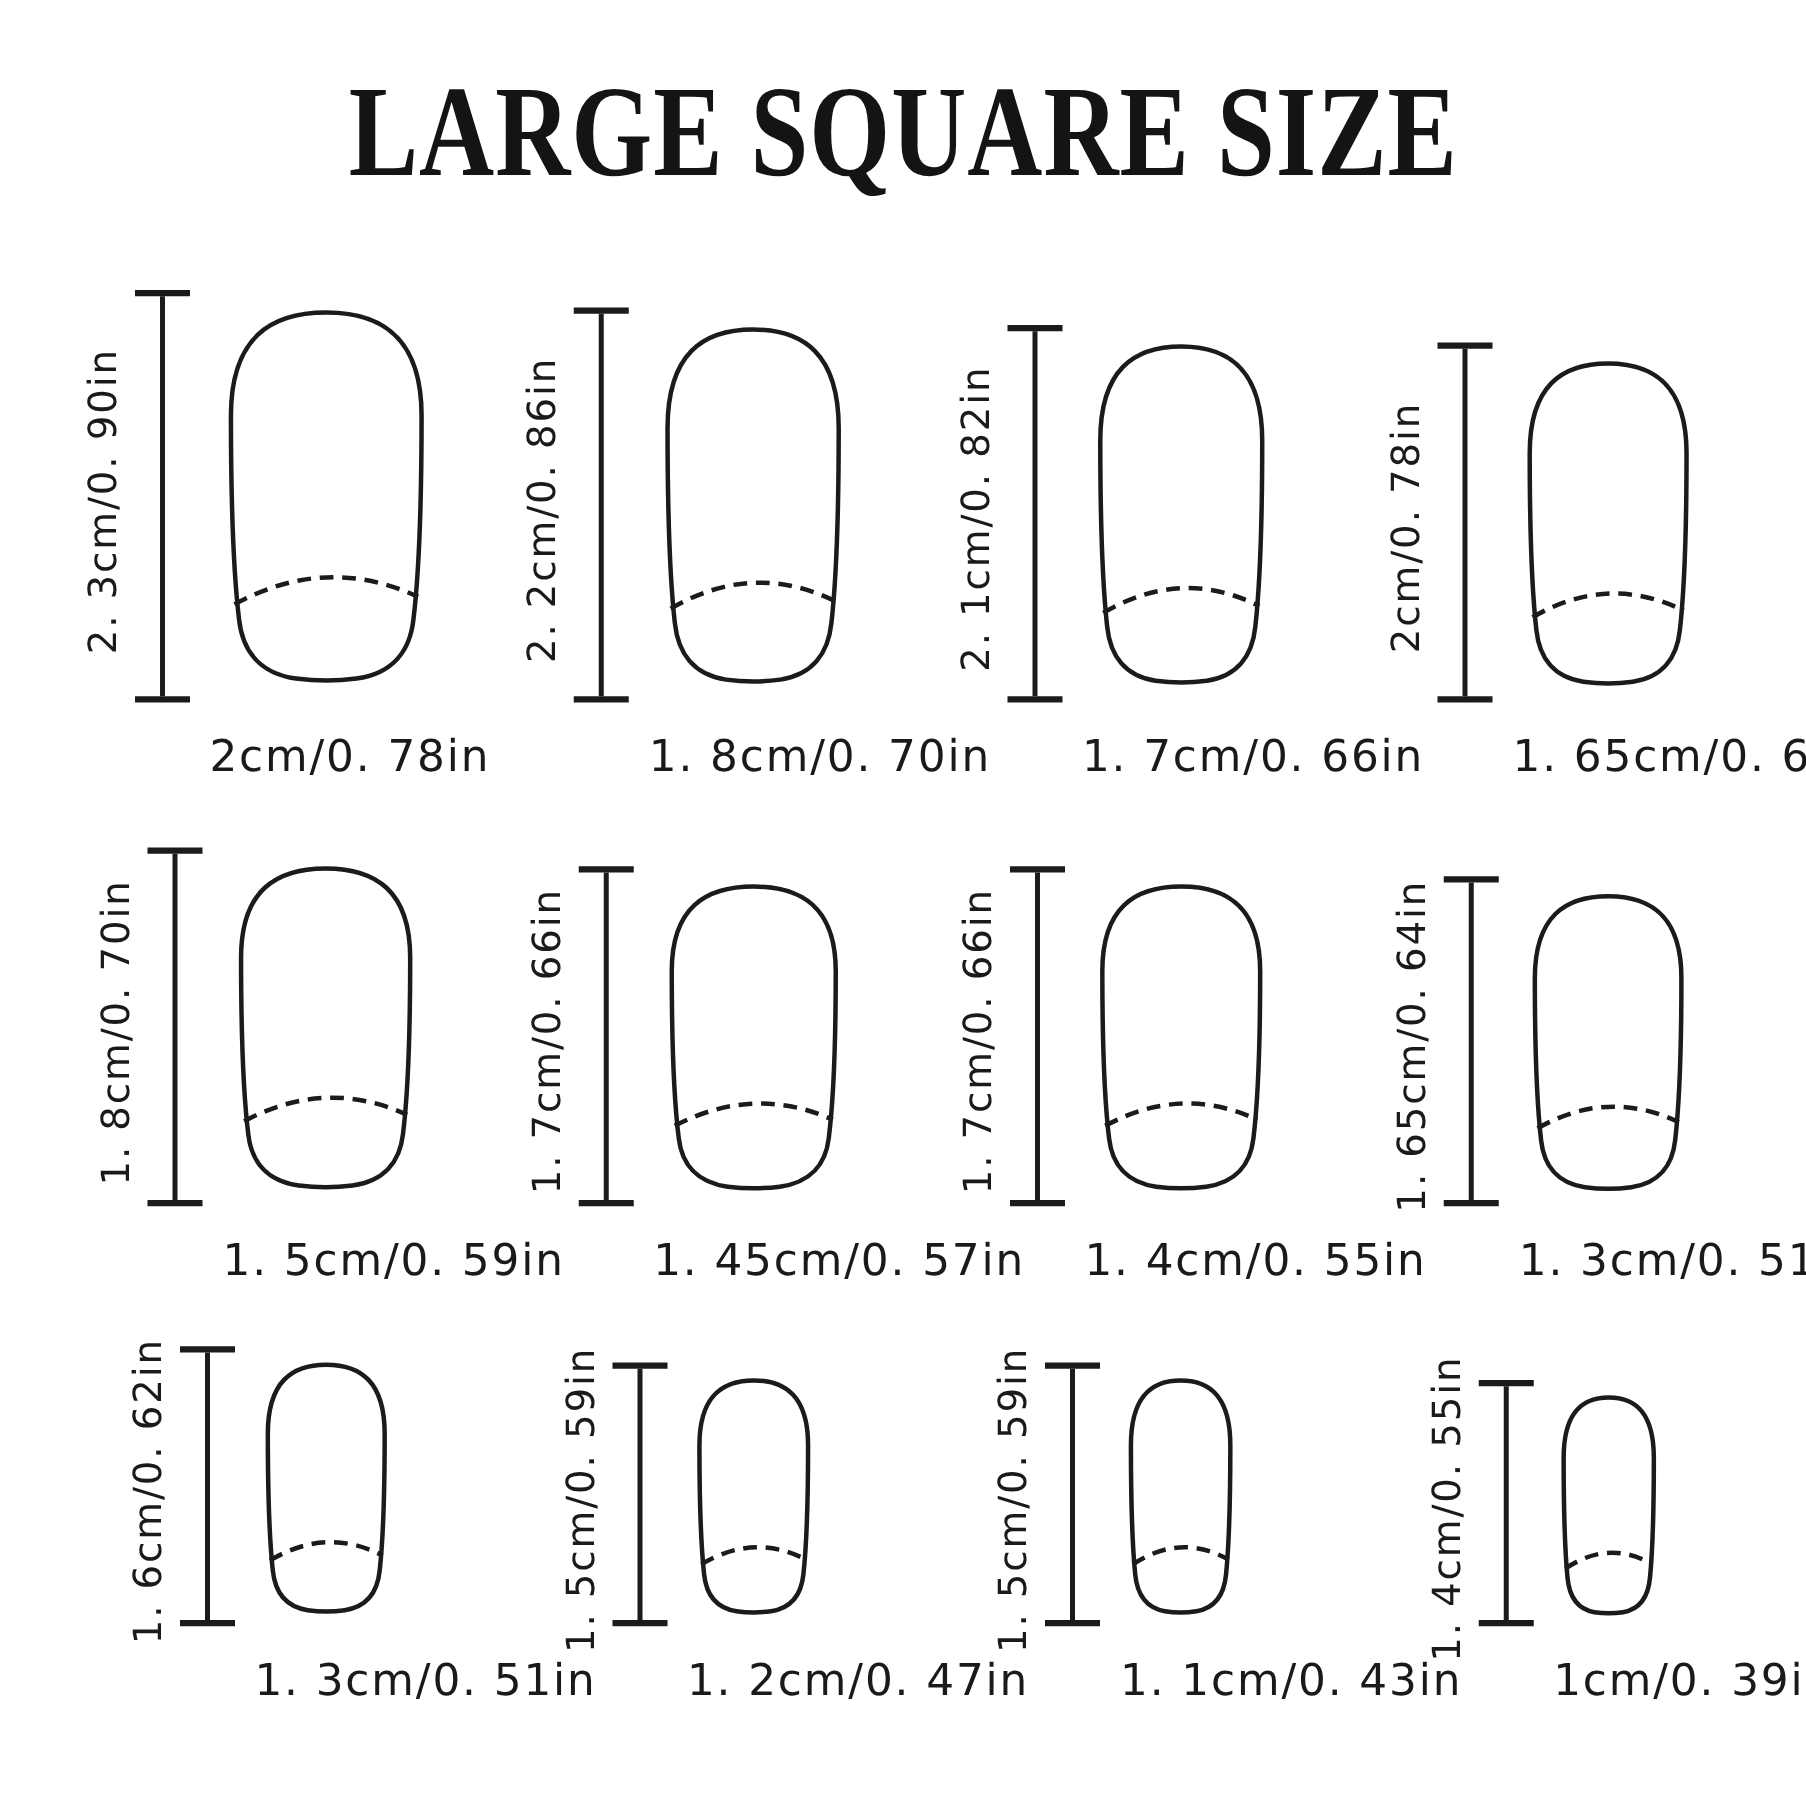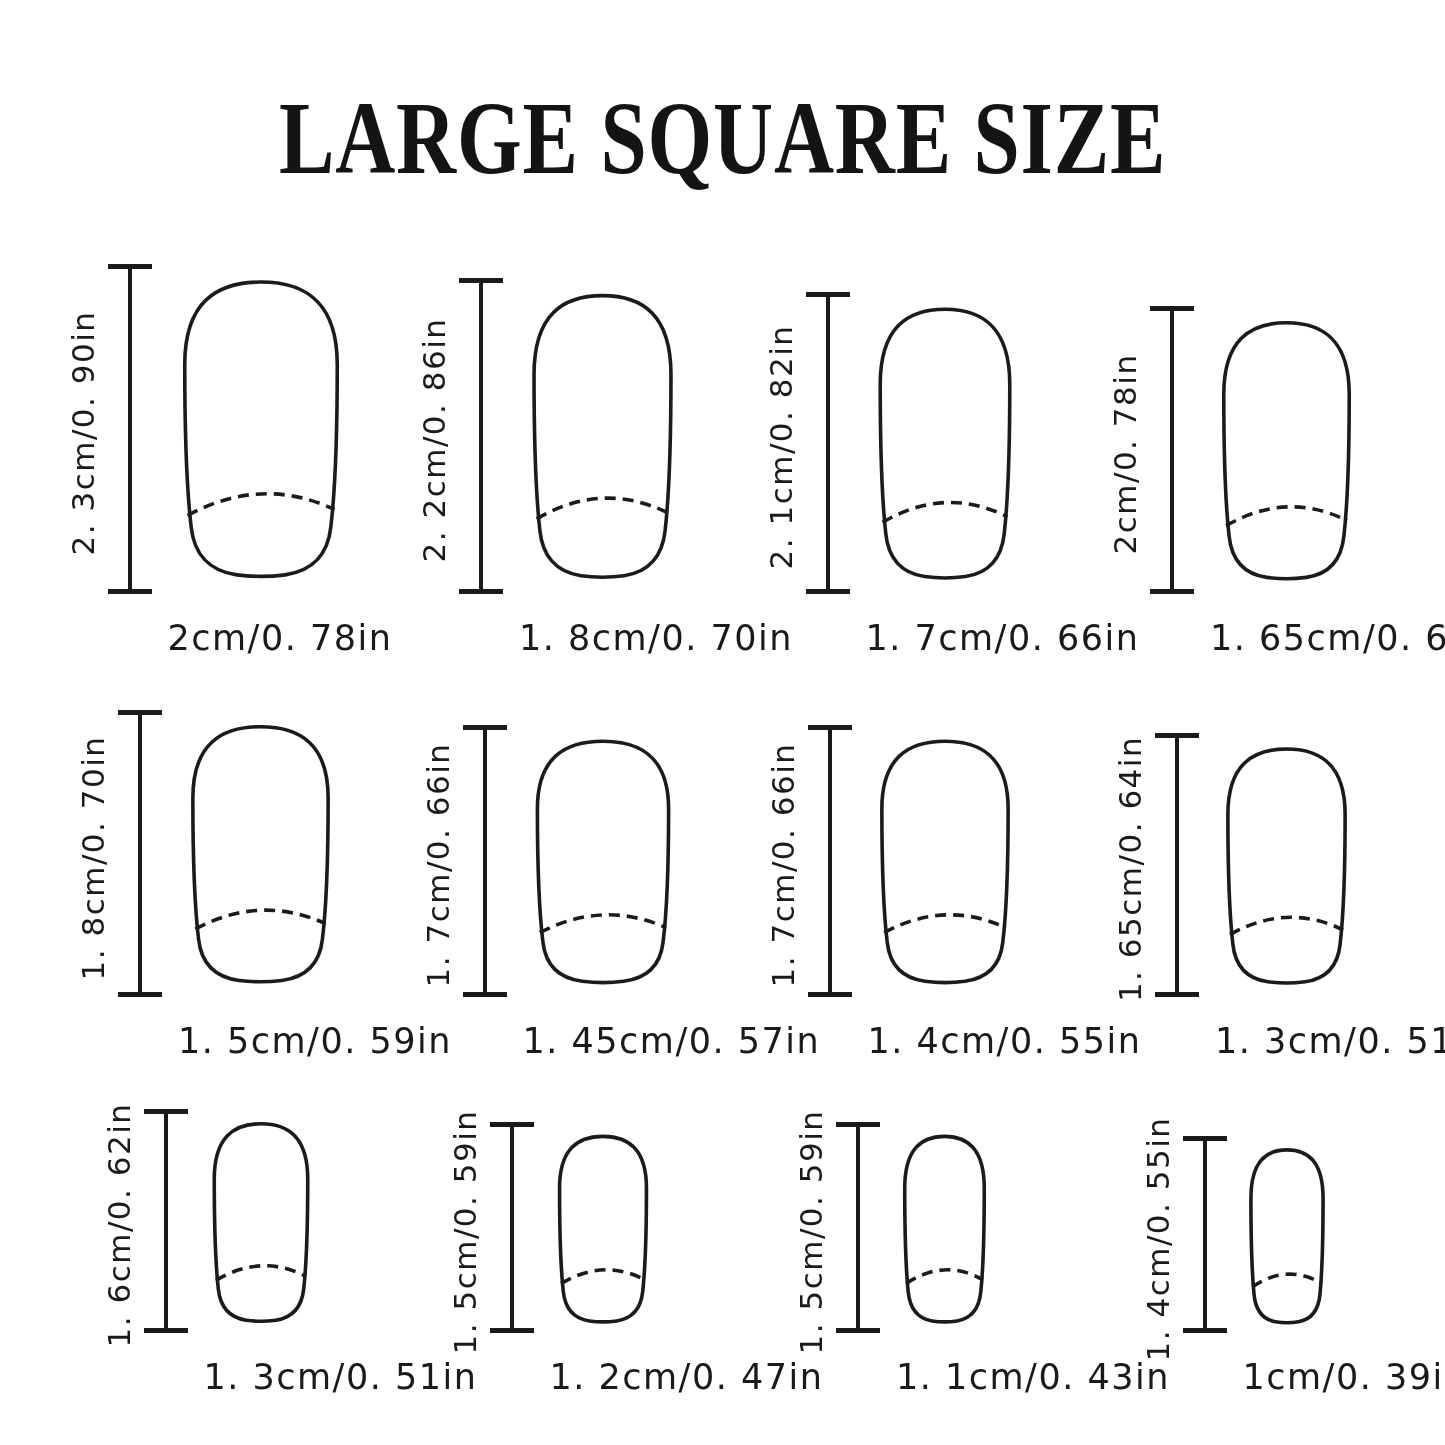--- a/index.html
+++ b/index.html
@@ -8,21 +8,21 @@
     background: #ffffff;
     width: 1445px;
     height: 1445px;
     overflow: hidden;
     font-family: "DejaVu Sans", "Liberation Sans", sans-serif;
     color: #161616;
   }
   .page { width: 1445px; height: 1445px; position: relative; }
 
   .title-wrap {
-    padding-top: 86px;
+    padding-top: 54px;
     text-align: center;
     height: 110px;
   }
   .title-wrap span {
     display: inline-block;
     font-family: "Liberation Serif", "DejaVu Serif", serif;
     font-weight: 700;
     font-size: 104px;
     line-height: 1.0;
     letter-spacing: 1px;

